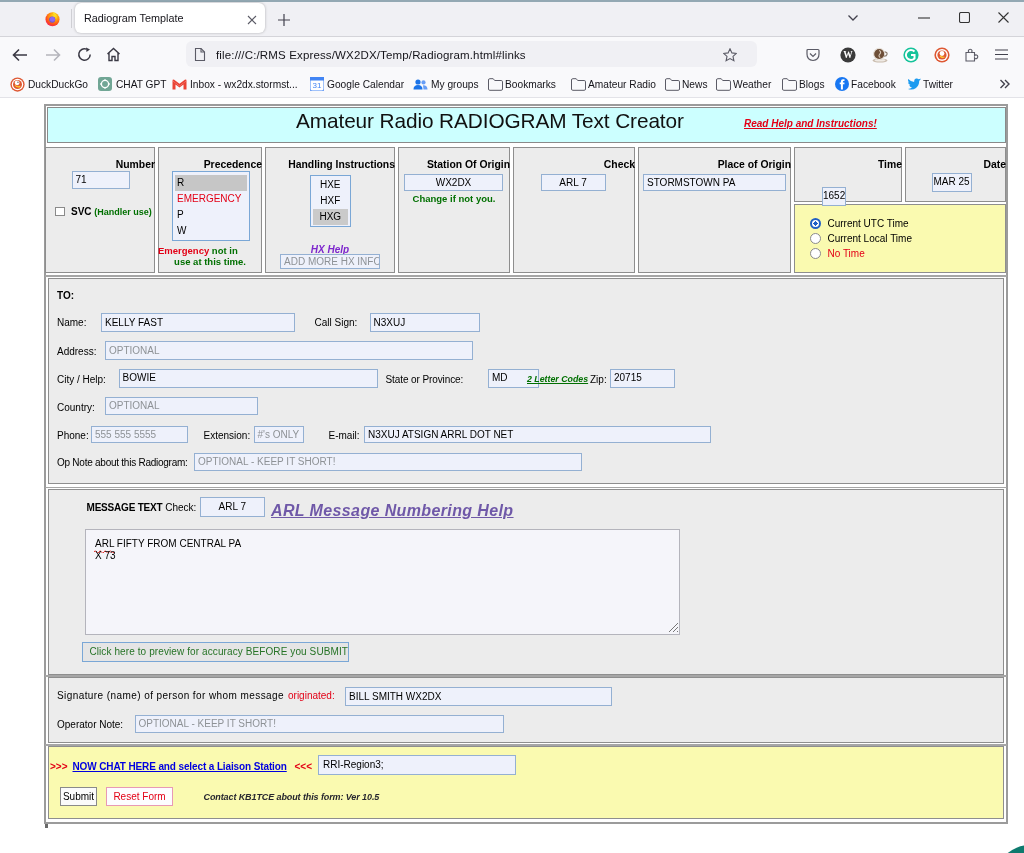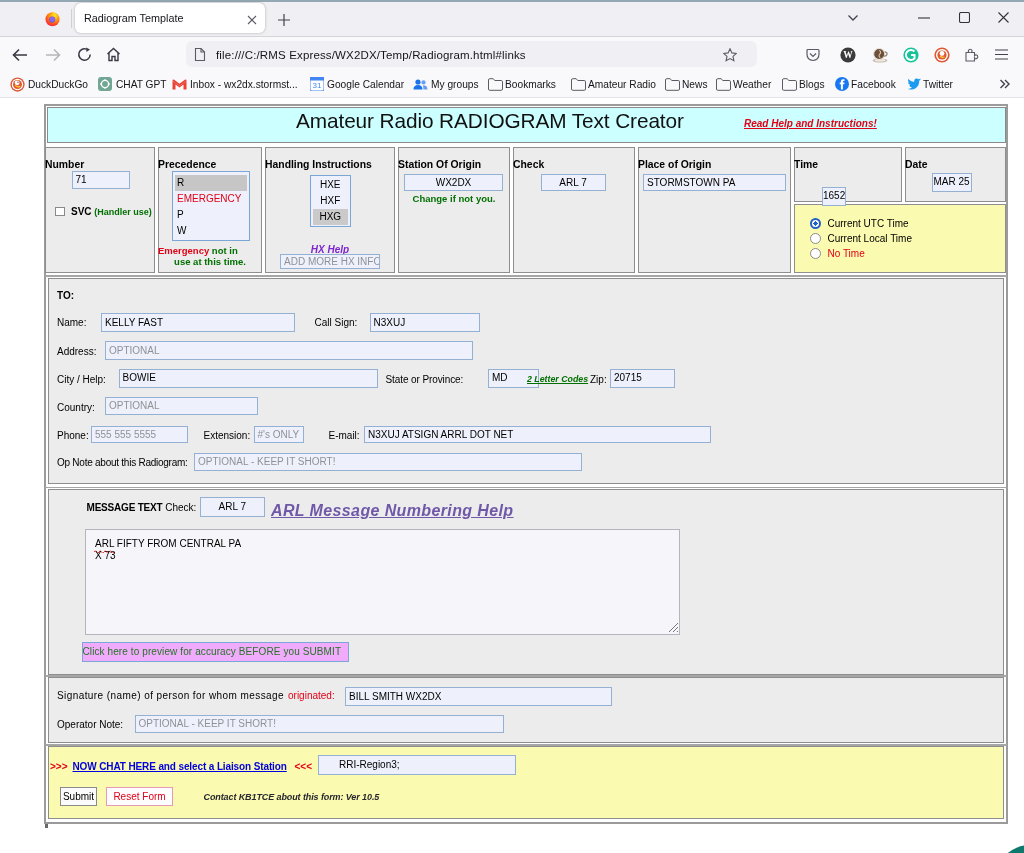--- a/index.html
+++ b/index.html
@@ -3,21 +3,21 @@
 <style>
 html,body{margin:0;padding:0}
 body{width:1024px;height:853px;position:relative;overflow:hidden;background:#fff;font-family:"Liberation Sans",sans-serif}
 .a{position:absolute}
 .nw{white-space:nowrap}
 .b{font-weight:bold}
 .inp{position:absolute;background:#eef1fb;border:1px solid #94b0d2;box-sizing:border-box;font-size:10px;color:#000;white-space:nowrap;overflow:hidden;padding-left:3px}
 .ctr{text-align:center;padding-left:0}
 .ph{color:#8e9296}
 .cell{position:absolute;background:#ececec;border:1px solid #8e8e8e;box-sizing:border-box}
-.hdr{position:absolute;font-size:10.4px;font-weight:bold;color:#000;text-align:left;width:100%}
+.hdr{position:absolute;font-size:10.4px;font-weight:bold;color:#000;text-align:right;width:100%}
 svg{display:block}
 </style></head>
 <body>
 
 
 <div class="a" style="left:0;top:0;width:1024px;height:36px;background:#f0f0f4;border-bottom:1px solid #d4d4d9"></div>
 <div class="a" style="left:0;top:0;width:1024px;height:2px;background:#93a8b3"></div>
 <div class="a" style="left:0;top:37px;width:1024px;height:35px;background:#f9f9fb"></div>
 <div class="a" style="left:0;top:72px;width:1024px;height:25px;background:#f9f9fb;border-bottom:1px solid #e3e3e8"></div>
 
@@ -304,36 +304,36 @@
 <div class="a nw b" style="left:271px;top:502px;font-size:16px;color:#6f58a8;font-style:italic;text-decoration:underline;letter-spacing:0.38px">ARL Message Numbering Help</div>
 <div class="a" style="left:85px;top:528.5px;width:594.5px;height:106px;background:#f5f5fa;border:1px solid #b4b4bc;box-sizing:border-box"></div>
 <div class="a nw" style="left:95px;top:537.5px;font-size:10px">ARL FIFTY FROM CENTRAL PA</div>
 <svg class="a" style="left:94px;top:548.5px" width="20" height="4" viewBox="0 0 20 4">
     <path d="M0 3 Q1.25 0.5 2.5 3 T5 3 T7.5 3 T10 3 T12.5 3 T15 3 T17.5 3 T20 3" fill="none" stroke="#e8241f" stroke-width="0.9"></path>
   </svg>
 <div class="a nw" style="left:95px;top:549.5px;font-size:10px">X 73</div>
 <svg class="a" style="left:667px;top:621px" width="12" height="12" viewBox="0 0 12 12">
     <path d="M11 2 L2 11 M11 6 L6 11 M11 10 L10 11" stroke="#777" stroke-width="1"></path>
   </svg>
-<div class="a nw" style="left:81.5px;top:642px;width:267.5px;height:20px;background:#f0abfc;border:1px solid #7aa7d6;box-sizing:border-box;font-size:10px;color:#267326;text-align:left;line-height:18px;letter-spacing:0.1px">Click here to preview for accuracy BEFORE you SUBMIT</div>
+<div class="a nw" style="left:81.5px;top:642px;width:267.5px;height:20px;background:#e5e5e5;border:1px solid #7aa7d6;box-sizing:border-box;font-size:10px;color:#267326;text-align:right;line-height:18px;letter-spacing:0.1px">Click here to preview for accuracy BEFORE you SUBMIT</div>
 
 
 <div class="a" style="left:47.5px;top:677px;width:956px;height:66px;background:#ececec;border:1px solid #8e8e8e;box-sizing:border-box"></div>
 <div class="a nw" style="left:57px;top:690px;font-size:10px;letter-spacing:0.42px">Signature (name) of person for whom message</div>
 <div class="a nw" style="left:288px;top:690px;font-size:10px;color:#e30016">originated:</div>
 <div class="inp" style="left:345px;top:686.5px;width:267px;height:19px;line-height:17px">BILL SMITH WX2DX</div>
 <div class="a nw" style="left:57px;top:718.5px;font-size:10px">Operator Note:</div>
 <div class="inp ph" style="left:134.5px;top:714.5px;width:369.5px;height:18px;line-height:16px">OPTIONAL - KEEP IT SHORT!</div>
 
 
 <div class="a" style="left:47.5px;top:746px;width:956px;height:72.5px;background:#fafab0;border:1px solid #8e8e8e;box-sizing:border-box"></div>
 <div class="a nw b" style="left:50px;top:760.5px;font-size:10px;color:#e30016">&gt;&gt;&gt;</div>
 <div class="a nw b" style="left:72.5px;top:760.5px;font-size:10px;color:#0000e0;text-decoration:underline;letter-spacing:-0.12px">NOW CHAT HERE and select a Liaison Station</div>
 <div class="a nw b" style="left:294.5px;top:760.5px;font-size:10px;color:#e30016">&lt;&lt;&lt;</div>
-<div class="inp" style="left:318px;top:755px;width:198px;height:20px;line-height:18px;padding-left:20px">RRI-Region3;</div>
+<div class="inp" style="left:318px;top:755px;width:198px;height:20px;line-height:18px;padding-left:4px">RRI-Region3;</div>
 <div class="a nw" style="left:60px;top:787px;width:37px;height:19px;background:#fbfbfb;border:1px solid #8a8a8a;box-sizing:border-box;font-size:10px;text-align:center;line-height:17px">Submit</div>
 <div class="a nw" style="left:106px;top:787px;width:67px;height:19px;background:#fdfdff;border:1px solid #e899b5;box-sizing:border-box;font-size:10px;color:#e30016;text-align:center;line-height:17px">Reset Form</div>
 <div class="a nw b" style="left:203.5px;top:792px;font-size:9px;font-style:italic;color:#26262e;letter-spacing:-0.1px">Contact KB1TCE about this form: Ver 10.5</div>
 
 <div class="a" style="left:45px;top:824px;width:3px;height:4px;background:#6a6a6a"></div>
 
 <div class="a" style="left:995px;top:845px;width:70px;height:70px;border-radius:50%;background:#0e7a6e"></div>
 
 
 </body></html>

